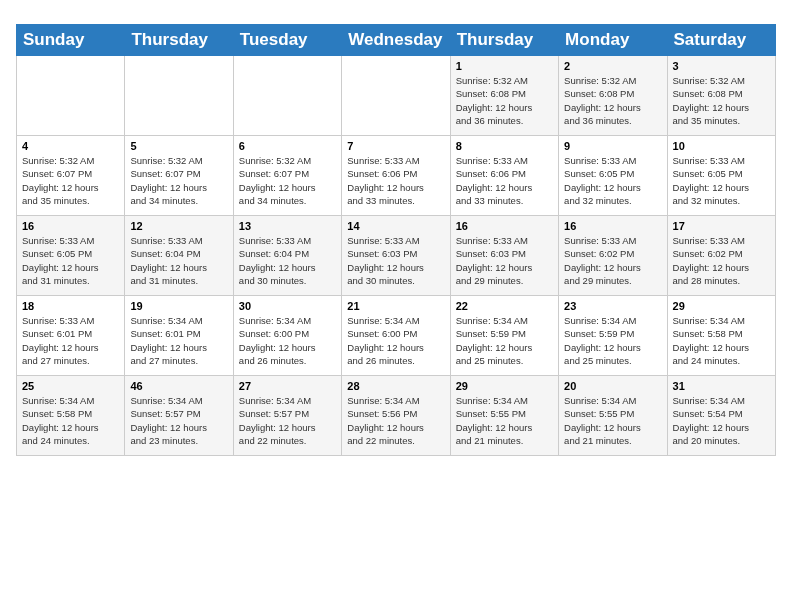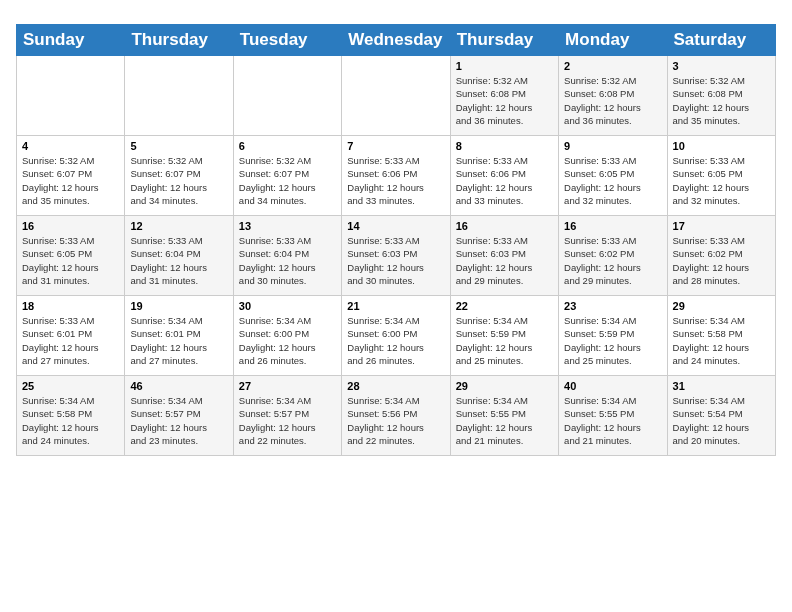--- a/index.html
+++ b/index.html
@@ -319,21 +319,21 @@
 and 22 minutes.</div>
         </td>
         <td>
           <span class="day-num">29</span>
           <div class="day-info" style="white-space: pre-line;">Sunrise: 5:34 AM
 Sunset: 5:55 PM
 Daylight: 12 hours
 and 21 minutes.</div>
         </td>
         <td>
-          <span class="day-num">40</span>
+          <span class="day-num">20</span>
           <div class="day-info" style="white-space: pre-line;">Sunrise: 5:34 AM
 Sunset: 5:55 PM
 Daylight: 12 hours
 and 21 minutes.</div>
         </td>
         <td>
           <span class="day-num">31</span>
           <div class="day-info" style="white-space: pre-line;">Sunrise: 5:34 AM
 Sunset: 5:54 PM
 Daylight: 12 hours

